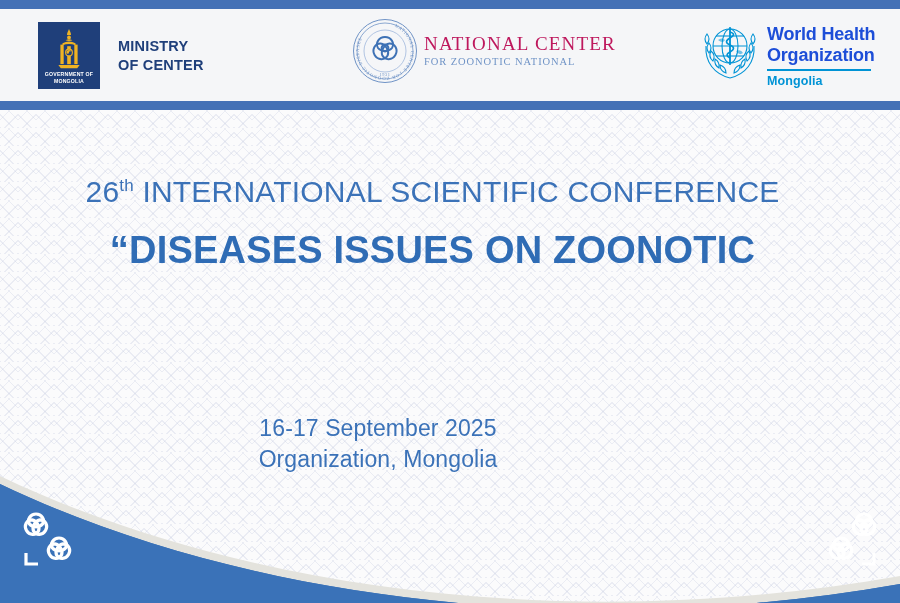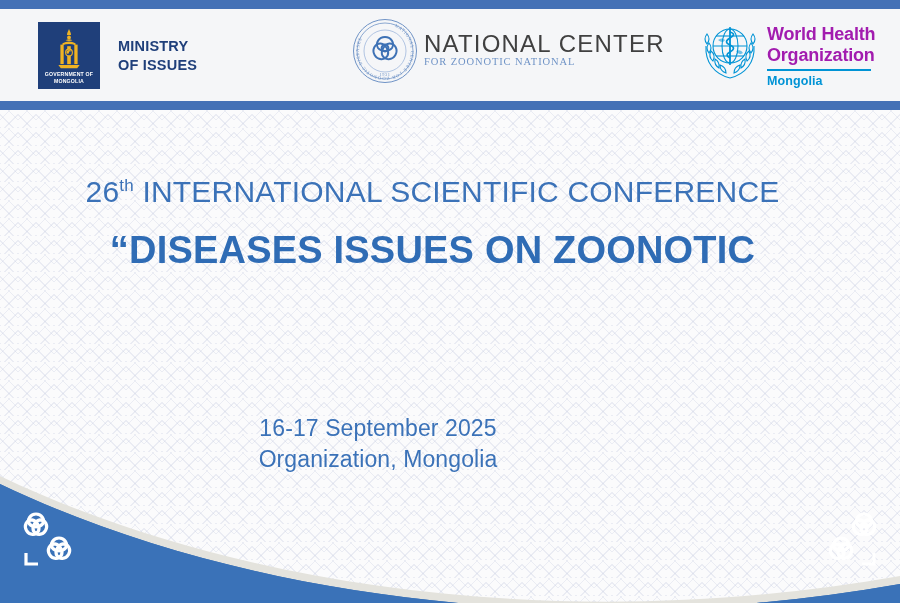--- a/index.html
+++ b/index.html
@@ -99,23 +99,23 @@
   
   .nczd-logo {
     position: absolute;
     left: 352px; top: 18px;
     display: flex;
     align-items: center;
   }
   .nczd-seal { width: 66px; height: 66px; }
   .nczd-text { margin-left: 6px; }
   .nczd-title {
-    color: #404040;
-    font-family: Liberation Sans, sans-serif;
-    font-size: 24px;
+    color: #be185d;
+    font-family: Liberation Serif, serif;
+    font-size: 19px;
     letter-spacing: 1.2px;
     line-height: 22px;
   }
   .nczd-sub {
     color: #6f93c6;
     font-family: "Liberation Serif", serif;
     font-size: 10.5px;
     letter-spacing: 0.9px;
     line-height: 14px;
   }
@@ -123,21 +123,21 @@
   
   .who-logo {
     position: absolute;
     left: 700px; top: 20px;
     display: flex;
     align-items: flex-start;
   }
   .who-emblem { width: 60px; height: 62px; }
   .who-text { margin-left: 7px; padding-top: 4px; }
   .who-name {
-    color: #a21caf;
+    color: #1d4ed8;
     font-size: 18px;
     font-weight: bold;
     line-height: 21px;
     letter-spacing: -0.2px;
   }
   .who-underline {
     width: 104px; height: 1.6px;
     background: #0093d5;
     margin: 3px 0 3px 0;
   }
@@ -240,21 +240,21 @@
           <path d="M4.4 38 h21.2 l-2.4 3.3 h-16.4 z" fill="#f0b323"></path>
         </svg>
       </span>
       <div class="moh-gov-text">
         <div>GOVERNMENT OF</div>
         <div>MONGOLIA</div>
       </div>
     </div>
     <div class="moh-name">
       <div>MINISTRY</div>
-      <div>OF ISSUES</div>
+      <div>OF CENTER</div>
     </div>
   </div>
 
   <div class="nczd-logo">
     <span class="nczd-seal">
       <svg width="66" height="66" viewBox="0 0 66 66">
         <circle cx="33" cy="33" r="31.5" fill="none" stroke="#6f93c6" stroke-width="1"></circle>
         <circle cx="33" cy="33" r="28" fill="none" stroke="#6f93c6" stroke-width="0.8"></circle>
         <circle cx="33" cy="33" r="21" fill="none" stroke="#9fb8dc" stroke-width="0.8"></circle>
         <defs>

